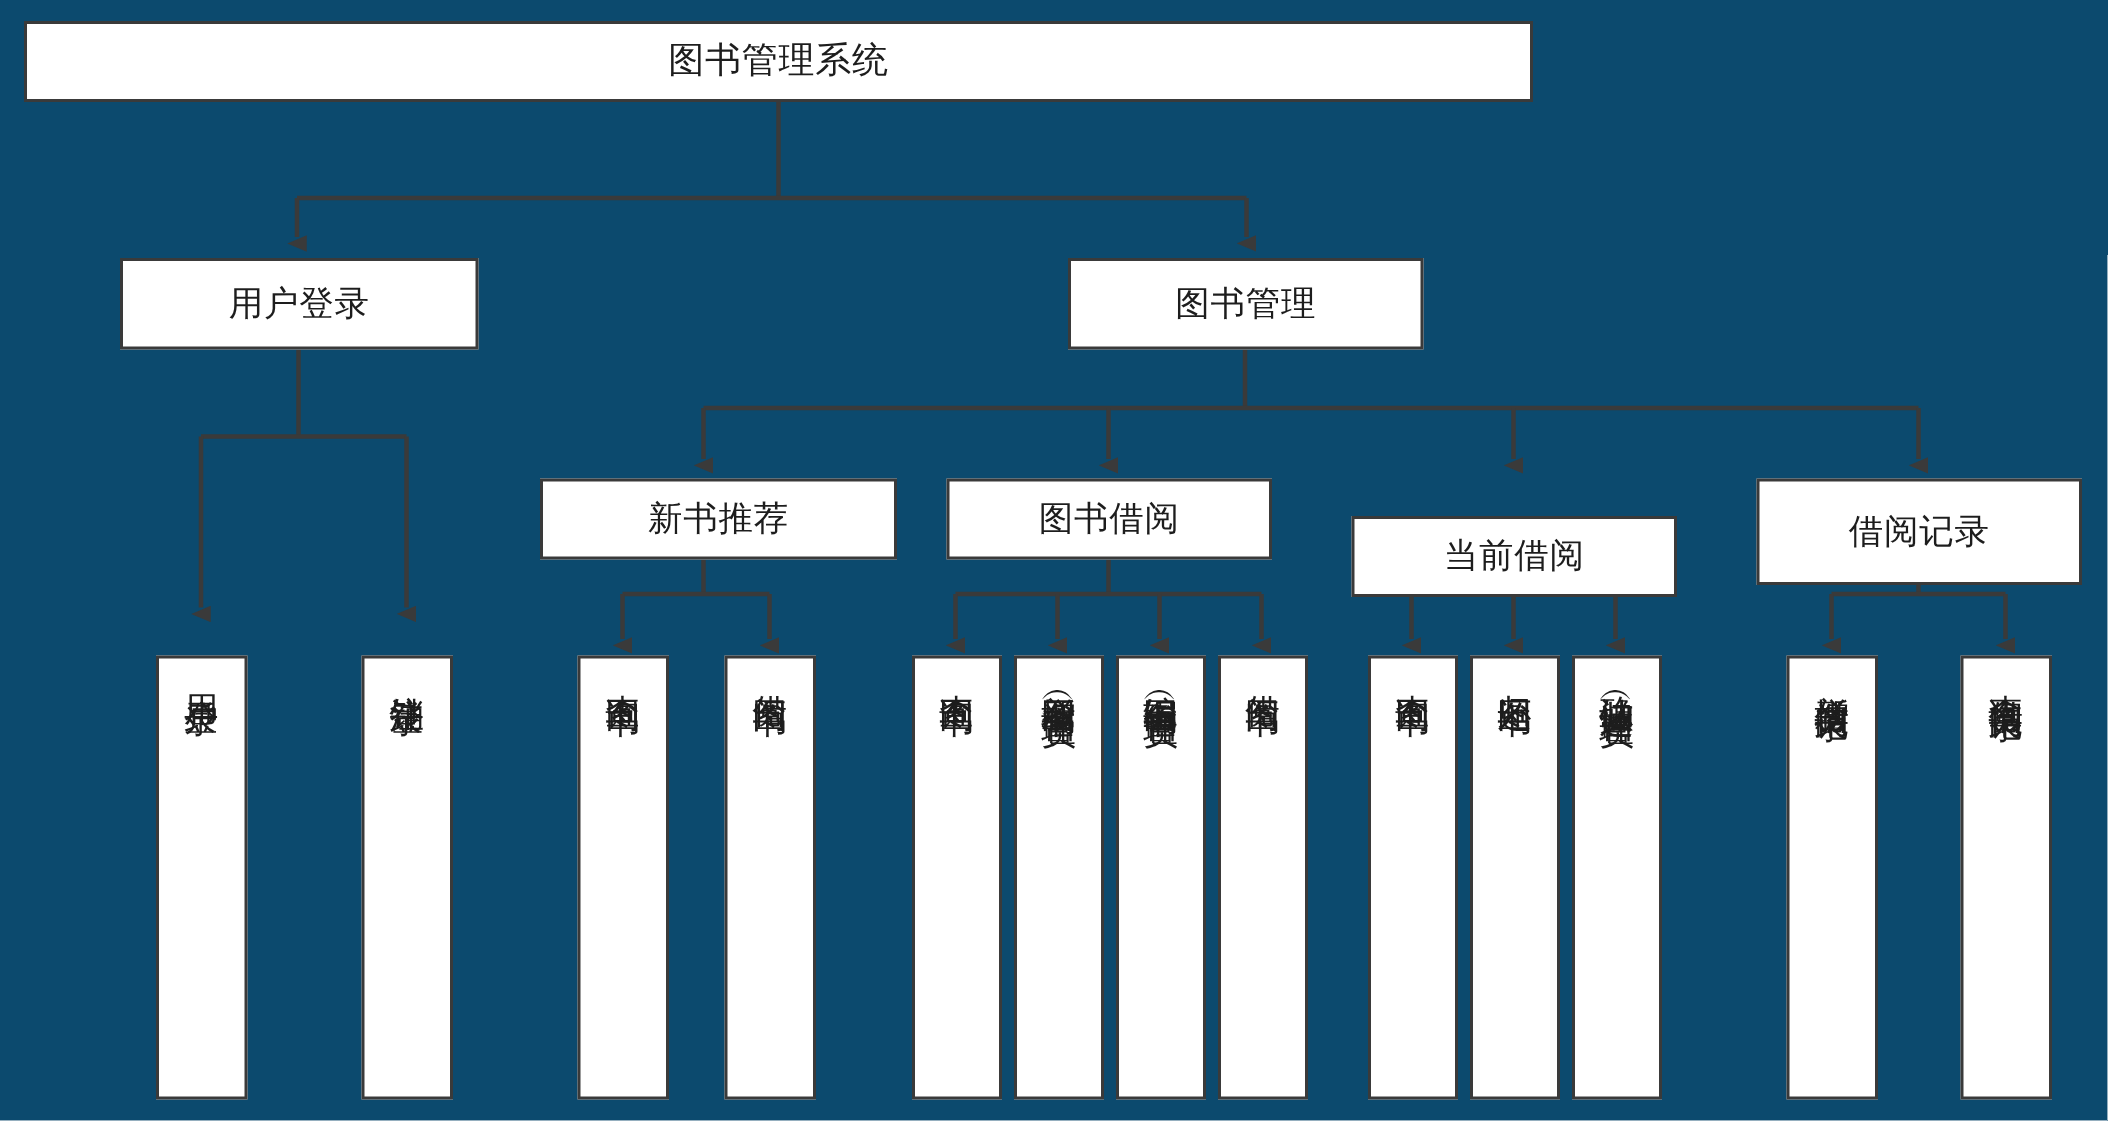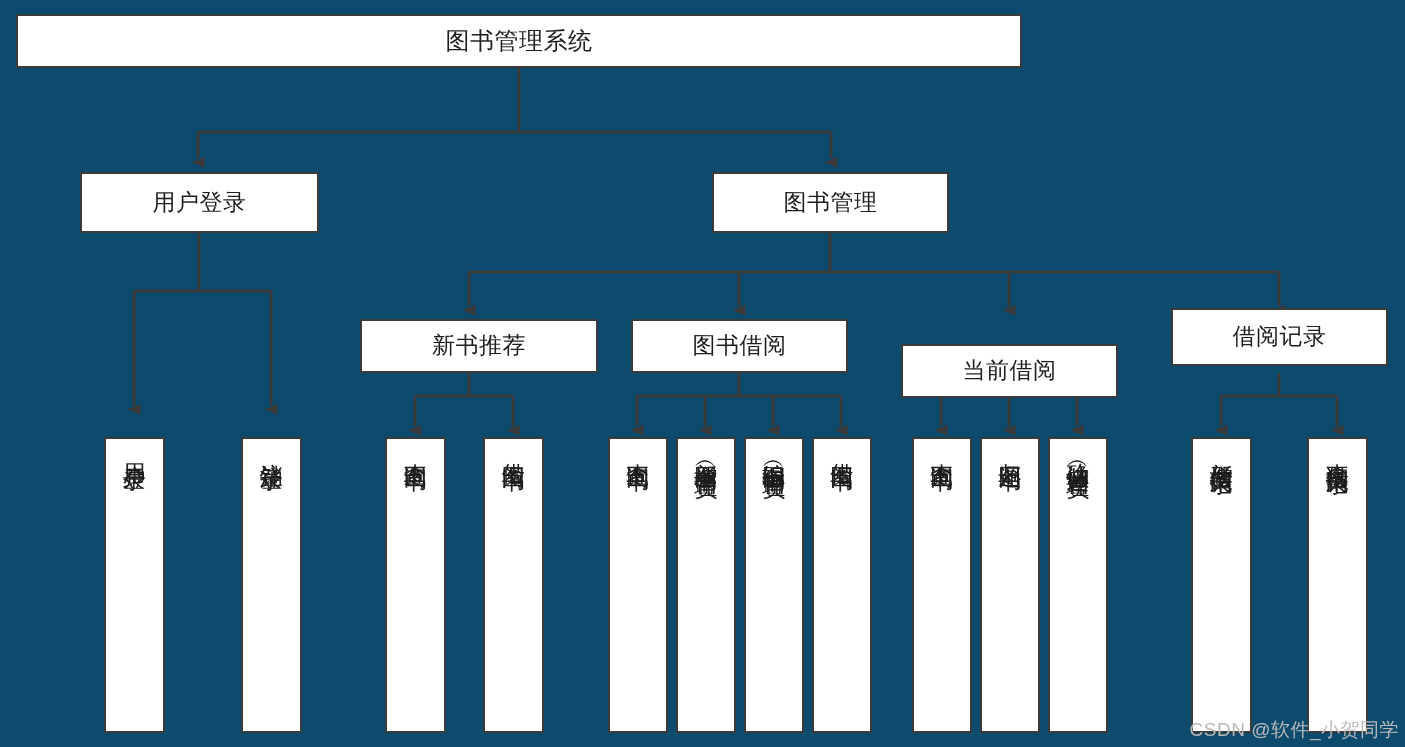--- a/index.html
+++ b/index.html
@@ -142,21 +142,21 @@
 
   <div class="node horiz" style="left:360px; top:319px; width:238px; height:54px;">
     <span class="node-label">新书推荐</span>
   </div>
   <div class="node horiz" style="left:631px; top:319px; width:217px; height:54px;">
     <span class="node-label">图书借阅</span>
   </div>
   <div class="node horiz" style="left:901px; top:319px; width:217px; height:54px;margin-top:25px;">
     <span class="node-label">当前借阅</span>
   </div>
-  <div class="node horiz" style="left:1171px; top:308px; width:217px; height:58px;">
+  <div class="node horiz" style="left:1171px; top:319px; width:217px; height:71px;">
     <span class="node-label">借阅记录</span>
   </div>
 
   <div class="node vert" style="left:104px; top:437px; width:61px; height:296px;">
     <span class="node-label">用户登录</span>
   </div>
   <div class="node vert" style="left:241px; top:437px; width:61px; height:296px;">
     <span class="node-label">注销登录</span>
   </div>
 
@@ -190,15 +190,14 @@
     <span class="node-label">确认归还（管理员）</span>
   </div>
 
   <div class="node vert" style="left:1191px; top:437px; width:61px; height:296px;">
     <span class="node-label">新增借阅记录</span>
   </div>
   <div class="node vert" style="left:1307px; top:437px; width:61px; height:296px;">
     <span class="node-label">查询借阅记录</span>
   </div>
 
-  <div id="watermark">CSDN @软件_小贺同学</div>
 
 </div>
 
 </body></html>

